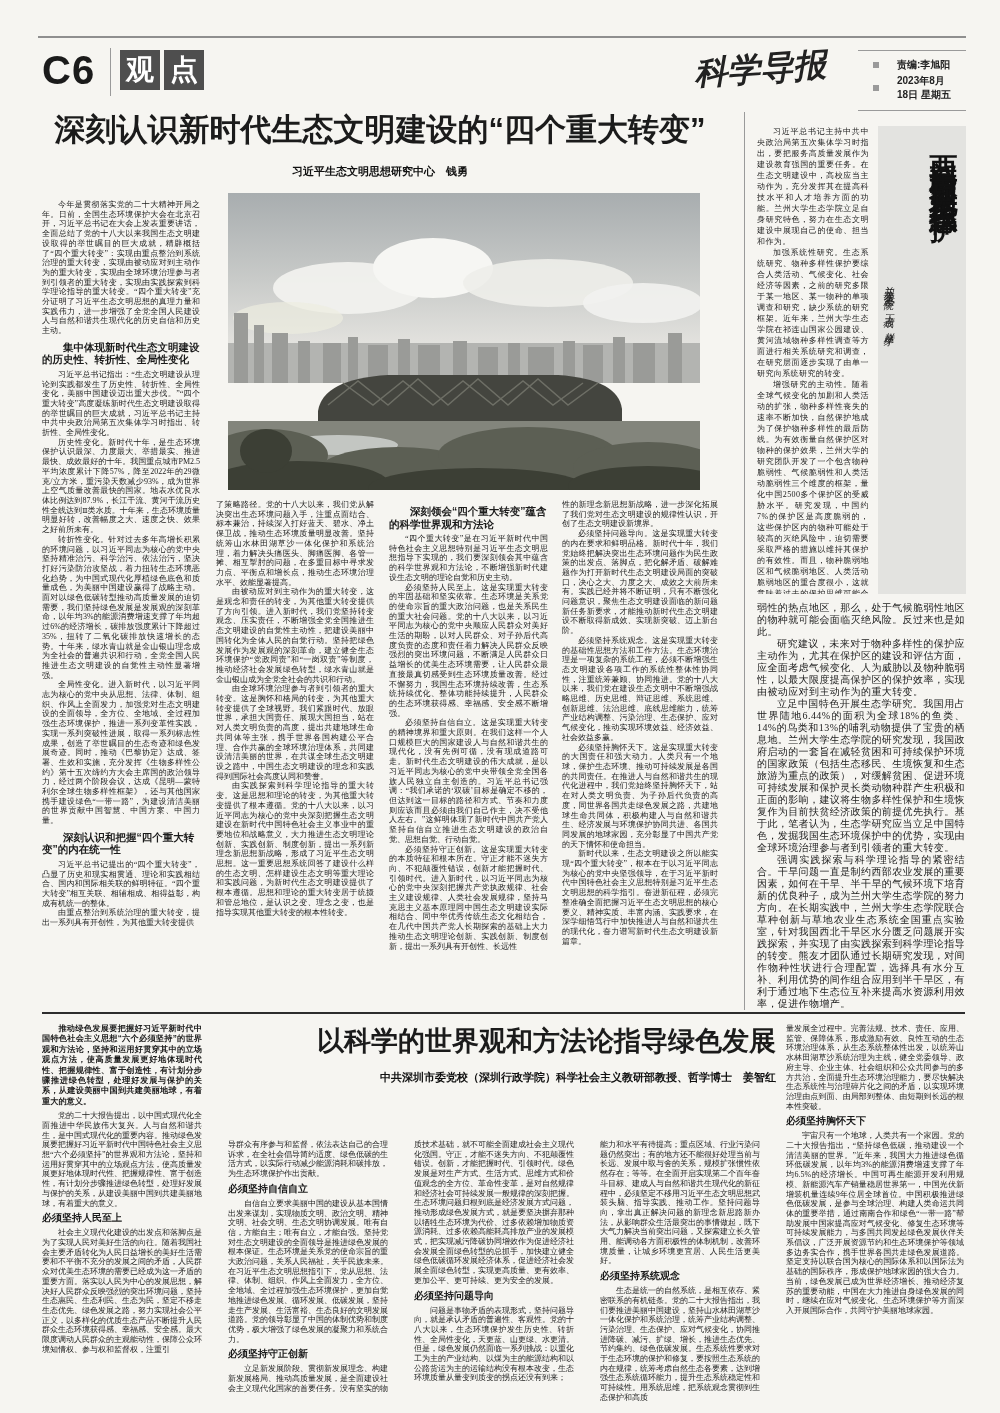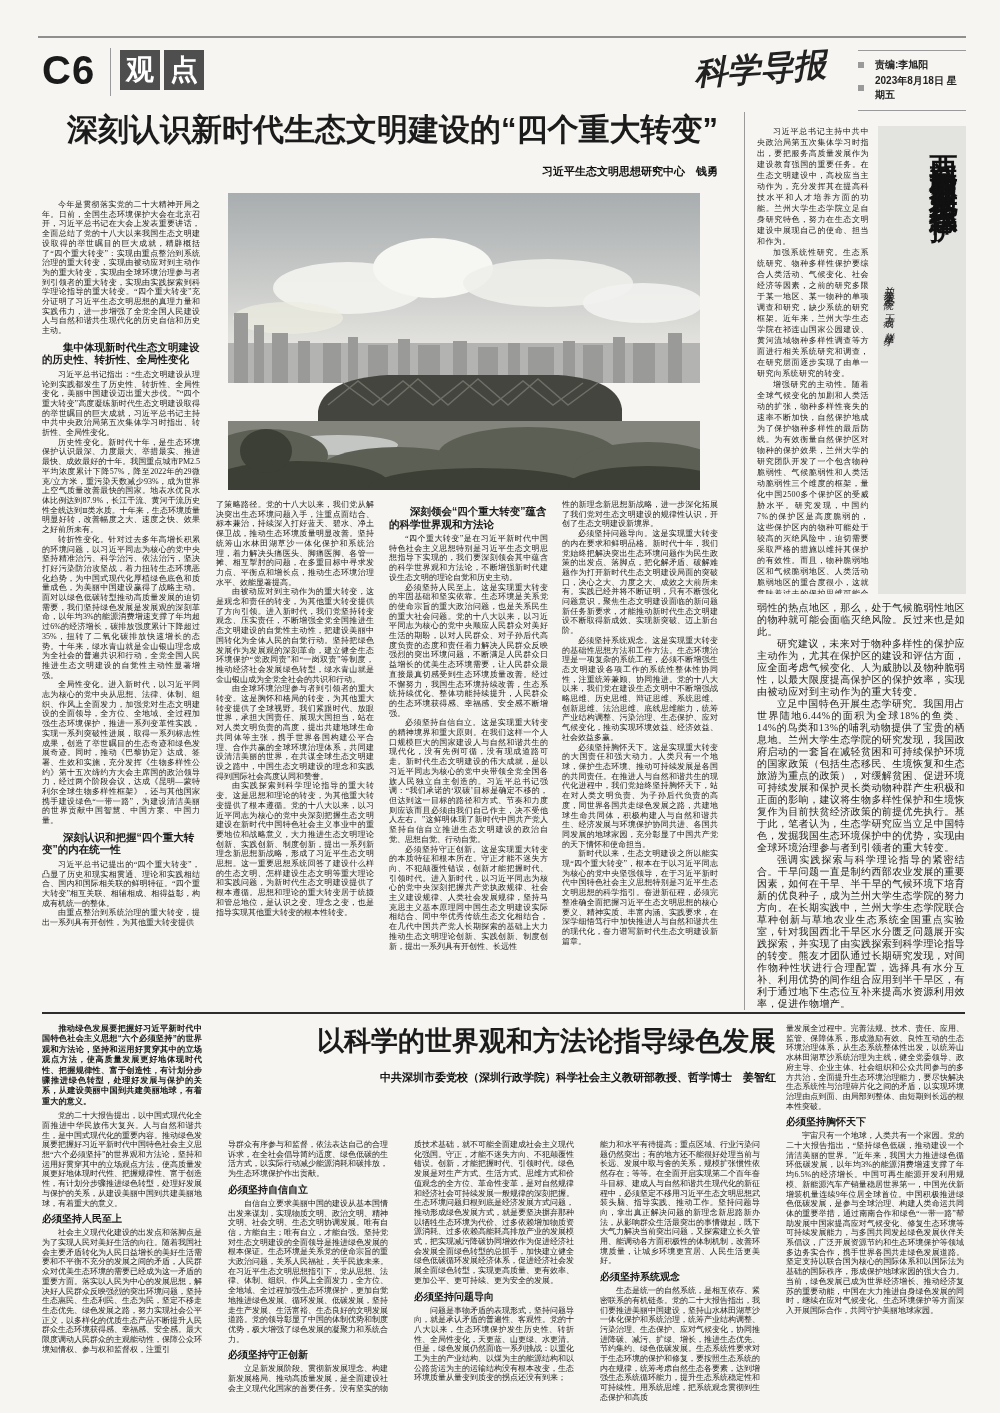--- a/index.html
+++ b/index.html
@@ -17,39 +17,39 @@
   .head-sep { left:110px; top:48px; width:1px; height:48px; background:#9a9a9a; }
   .section-boxes { left:120px; top:50px; display:flex; gap:4px; }
   .section-box { width:40px; height:40px; background:#4e4e4e; color:#fff; display:flex;
     align-items:center; justify-content:center; font-family:"Liberation Sans",sans-serif;
     font-weight:bold; font-size:28px; }
   .masthead-script { left:694px; top:46px; width:160px; font-family:"DejaVu Serif",serif;
     font-style:italic; font-weight:bold; font-size:33px; transform:rotate(-4deg); color:#222; }
   .date-block { left:858px; top:50px; width:108px; border-top:1px solid #9a9a9a;
     border-bottom:1px solid #9a9a9a; padding:5px 0 6px 0;
     font-family:"Liberation Sans",sans-serif; font-size:10px; font-weight:bold; color:#222; }
-  .date-block .row { display:flex; align-items:center; gap:11px; margin:2px 0; }
+  .date-block .row { display:flex; align-items:center; gap:18px; margin:2px 15px; }
   .sq { width:6px; height:6px; background:#9a9a9a; display:inline-block; flex:0 0 auto; }
 
   
-  .a1-titleblock { left:42px; top:110px; width:676px; text-align:right; }
+  .a1-titleblock { left:42px; top:110px; width:676px; text-align:center; }
   .a1-title { font-family:"Liberation Sans","DejaVu Sans",sans-serif; font-weight:900;
     font-size:31px; line-height:40px; letter-spacing:0px; white-space:nowrap; }
   .a1-byline { margin-top:14px; font-family:"Liberation Sans",sans-serif; font-weight:bold;
     font-size:11px; color:#111; }
 
   .photo { left:228px; top:193px; width:472px; height:297px; overflow:hidden; }
 
   .colbody { font-size:8px; line-height:9.7px; text-align:justify; overflow:hidden; }
   .colbody p, .colbody h3 { margin:0; }
   .blk-p { text-indent:2em; }
   .blk-pc { text-indent:0; }
   .blk-h { font-family:"Liberation Sans",sans-serif; font-weight:bold; font-size:10.5px;
     line-height:12.5px; margin:5px 0 4px 0 !important; text-indent:2em; text-align:left; }
-  .blk-hb { font-family:Liberation Sans, sans-serif; font-weight:bold; font-size:10px;
+  .blk-hb { font-family:Liberation Mono, monospace; font-weight:bold; font-size:10px;
     line-height:12px; margin:5px 0 3px 0 !important; text-indent:0; text-align:left; }
   .blk-lede { font-family:"Liberation Sans",sans-serif; font-weight:bold; font-size:8.2px;
     line-height:10.4px; text-indent:2em; margin-bottom:4px !important; }
 
   .c-a1-1 { left:42px;  top:200px; width:158px; height:806px; }
   .c-a1-2 { left:216px; top:500px; width:158px; height:506px; }
   .c-a1-3 { left:389px; top:500px; width:159px; height:506px; }
   .c-a1-4 { left:562px; top:500px; width:156px; height:506px; }
 
   

